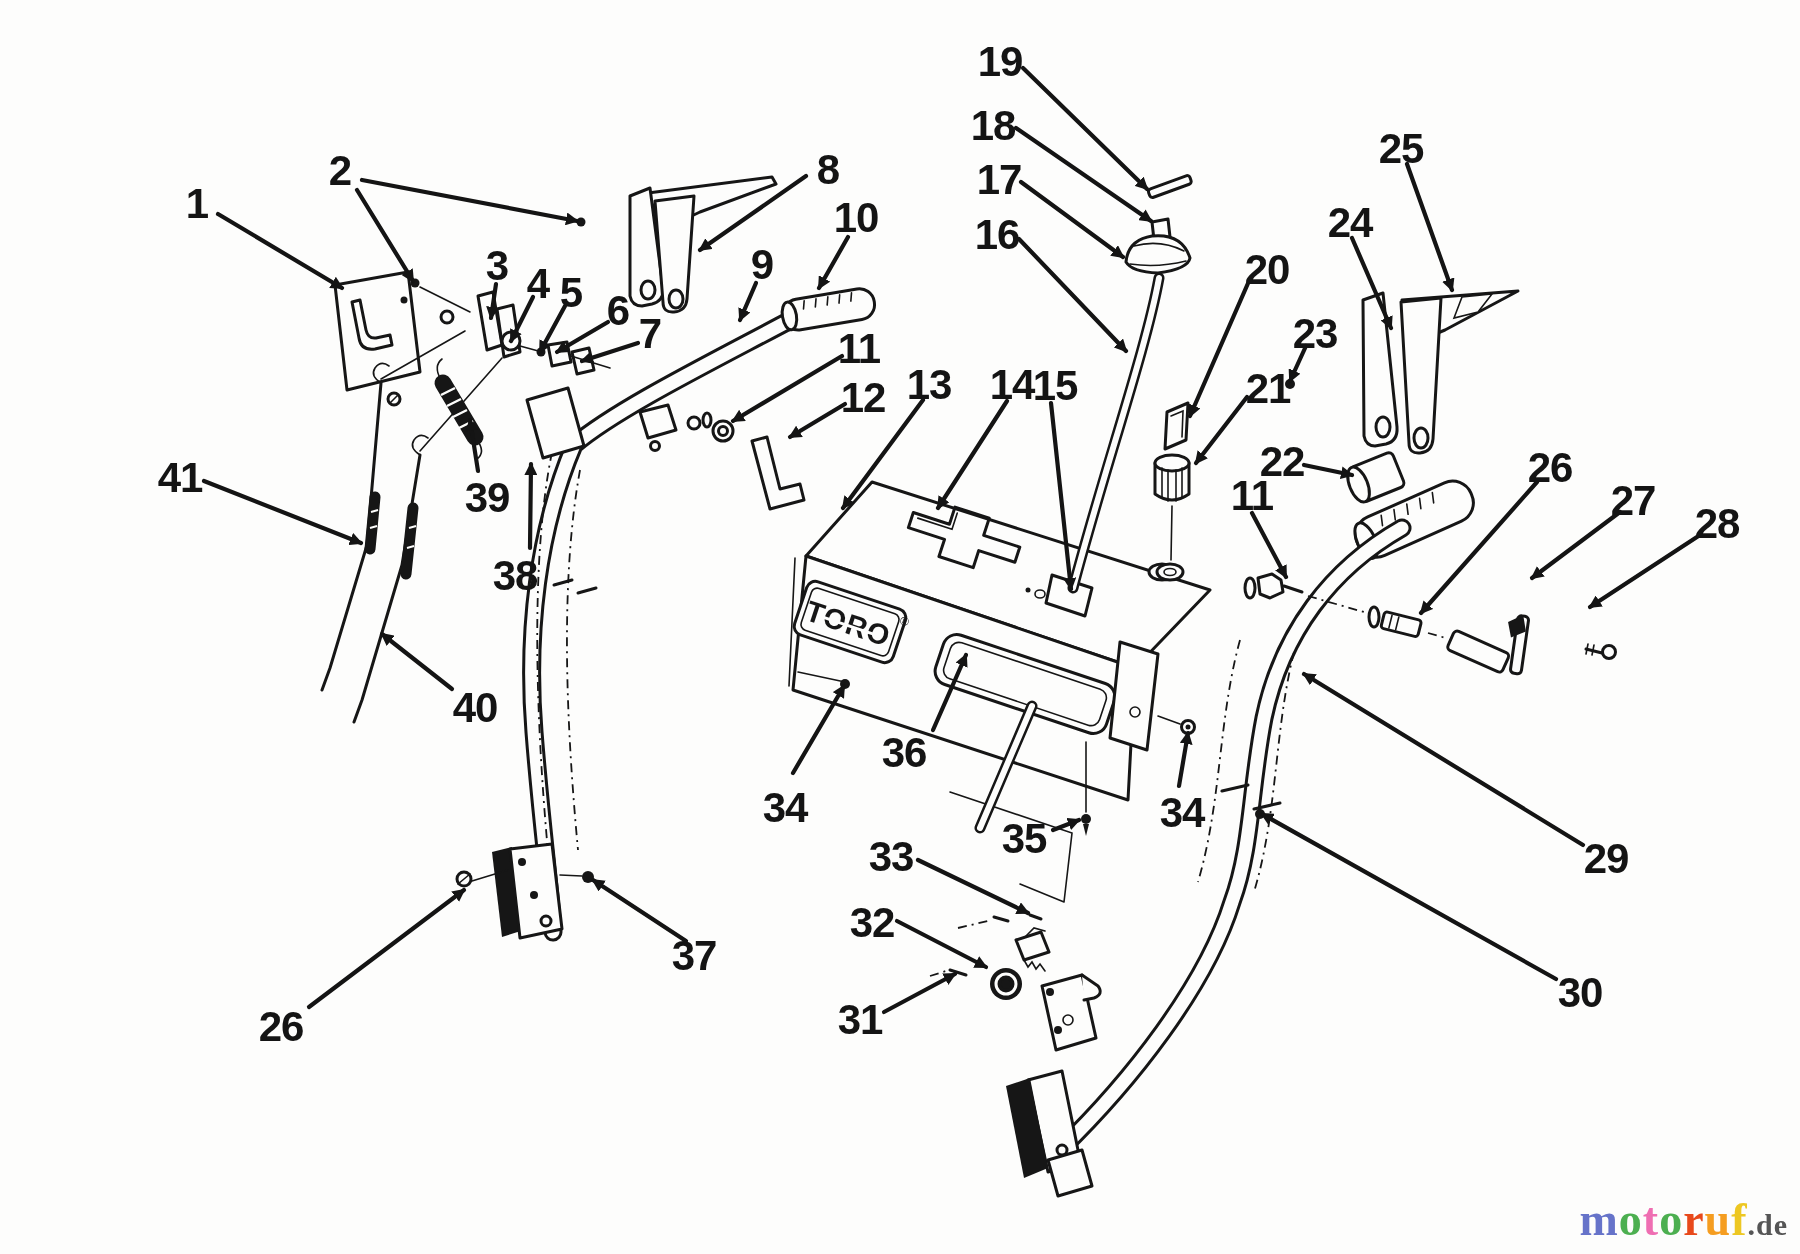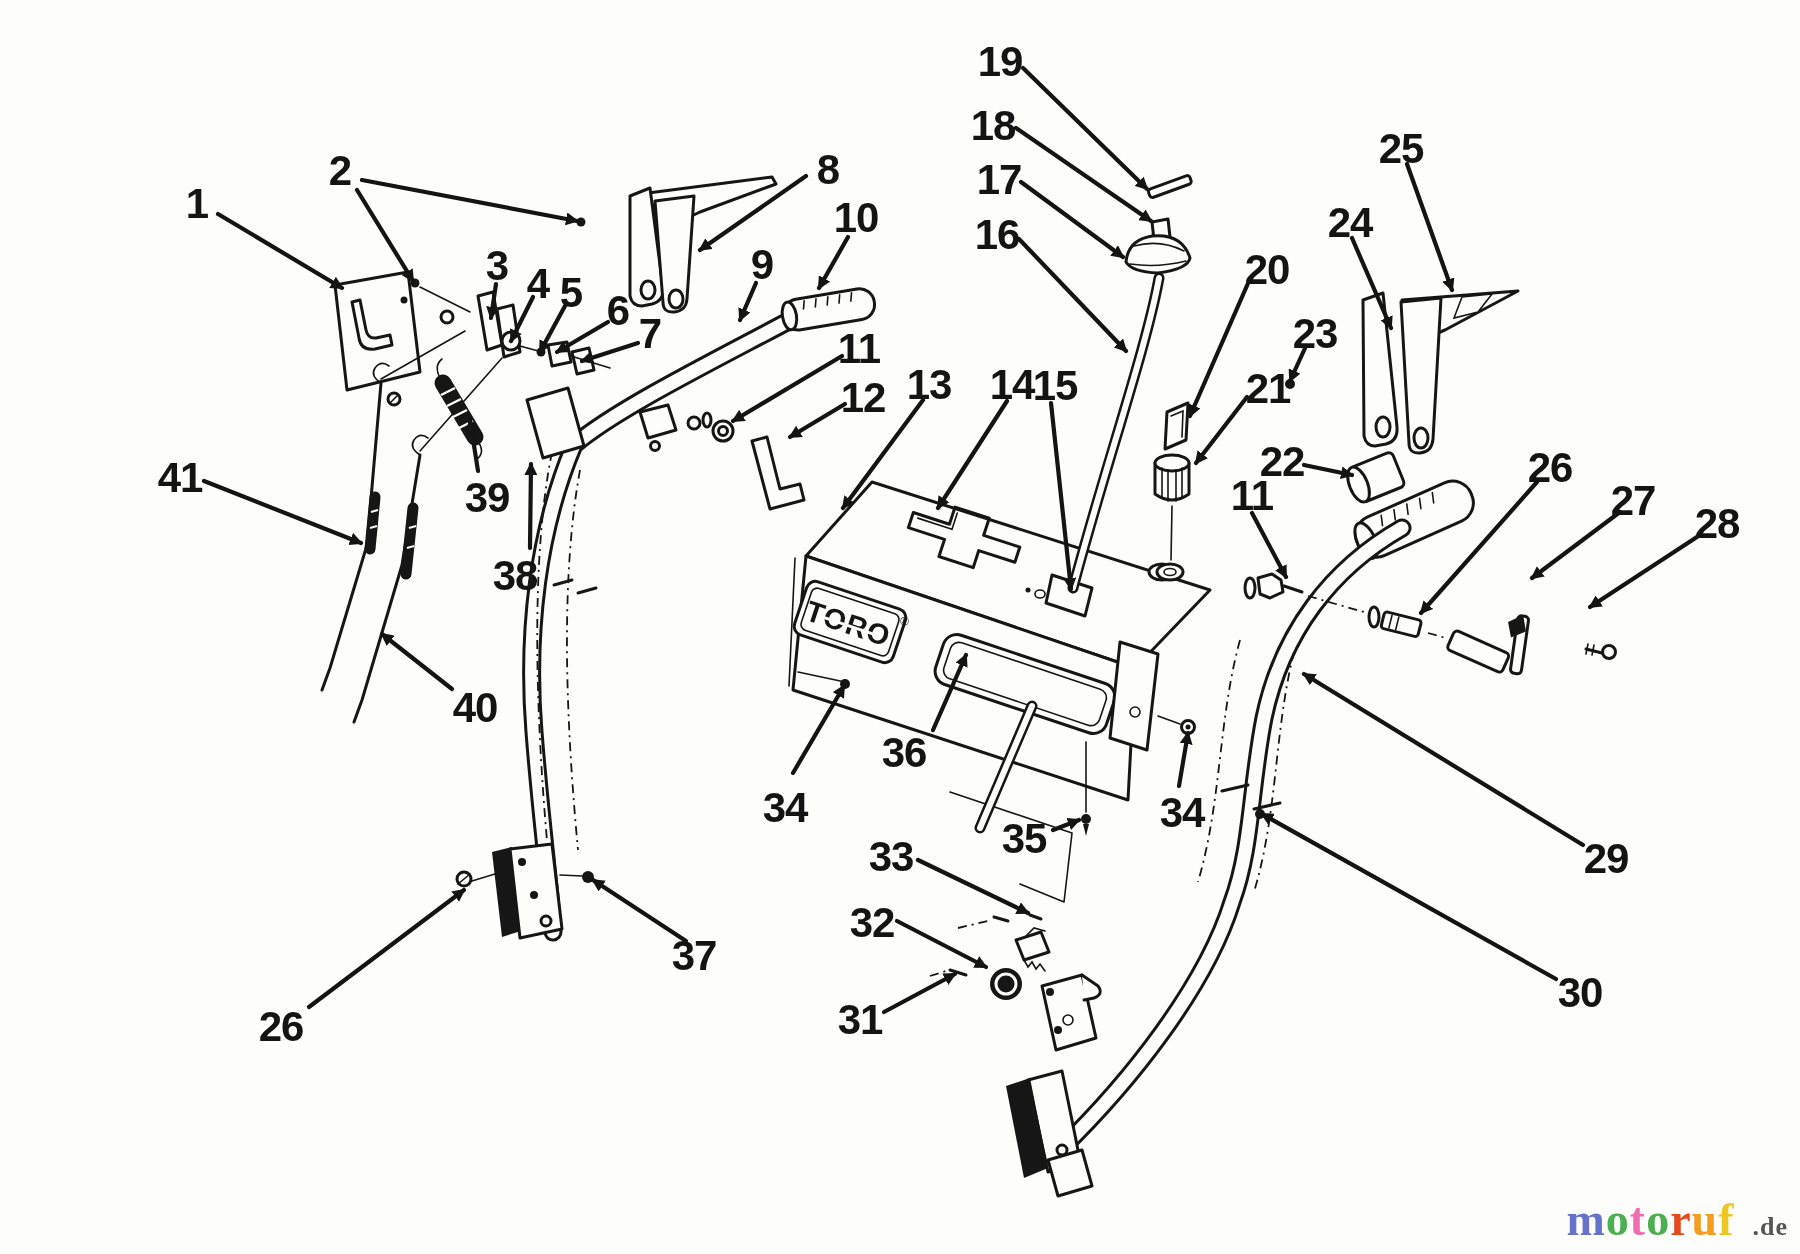--- a/index.html
+++ b/index.html
@@ -16,21 +16,21 @@
   .rod-o{stroke:#161616;fill:none;stroke-width:11;stroke-linecap:round;}
   .rod-i{stroke:#fdfdfc;fill:none;stroke-width:6;stroke-linecap:round;}
   .dash{stroke:#161616;fill:none;stroke-width:1.8;stroke-dasharray:9 5 2 5;}
   .leader{stroke:#141414;stroke-width:4.2;stroke-linecap:round;}
   .lbl{font:bold 42px "Liberation Sans",sans-serif;fill:#141414;text-anchor:middle;
        dominant-baseline:central;letter-spacing:-1px;}
   .toro-txt{font:bold 29px "Liberation Sans",sans-serif;letter-spacing:1px;fill:#161616;
        text-anchor:middle;dominant-baseline:central;}
   .wm{position:absolute;right:12px;bottom:8px;font:bold 46px "Liberation Serif",serif;
       letter-spacing:1px;}
-  .wm .suffix{font-size:26px;font-weight:bold;margin-left:18px;}
+  .wm .suffix{font-size:30px;font-weight:bold;}
 </style>
 </head>
 <body>
 
 <div class="page">
 <svg width="1800" height="1254" viewBox="0 0 1800 1254">
   <defs>
     <marker id="arr" viewBox="0 0 10 10" refX="8.5" refY="5" markerWidth="13" markerHeight="13" orient="auto-start-reverse" markerUnits="userSpaceOnUse">
       <path d="M0,0 L10,5 L0,10 Z" fill="#141414"></path>
     </marker>

